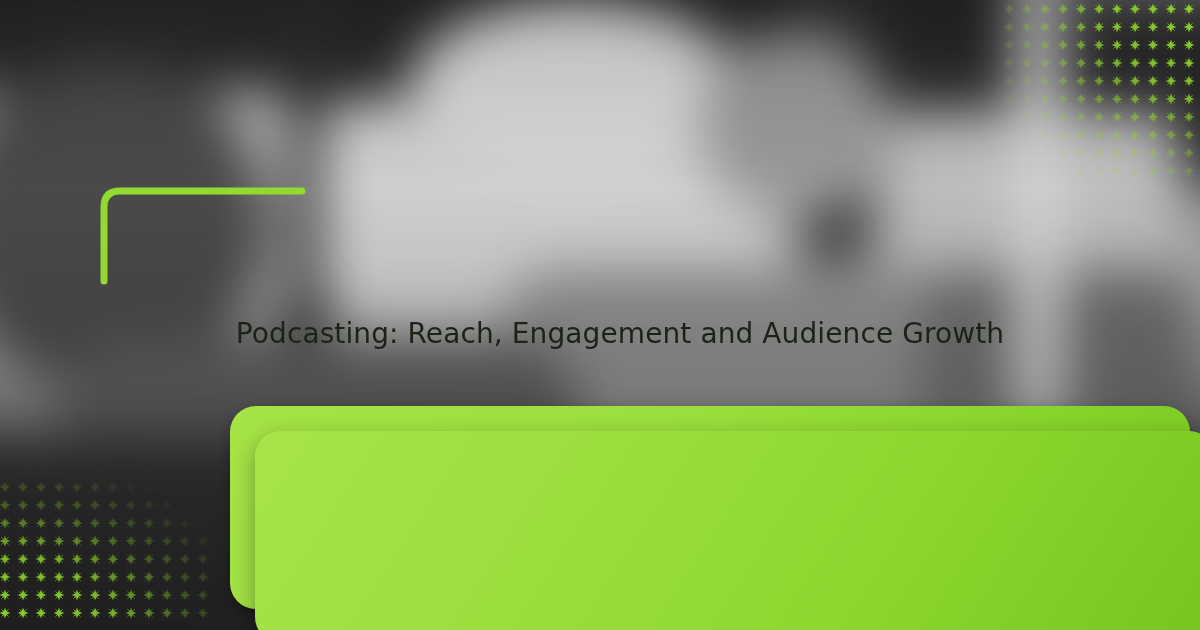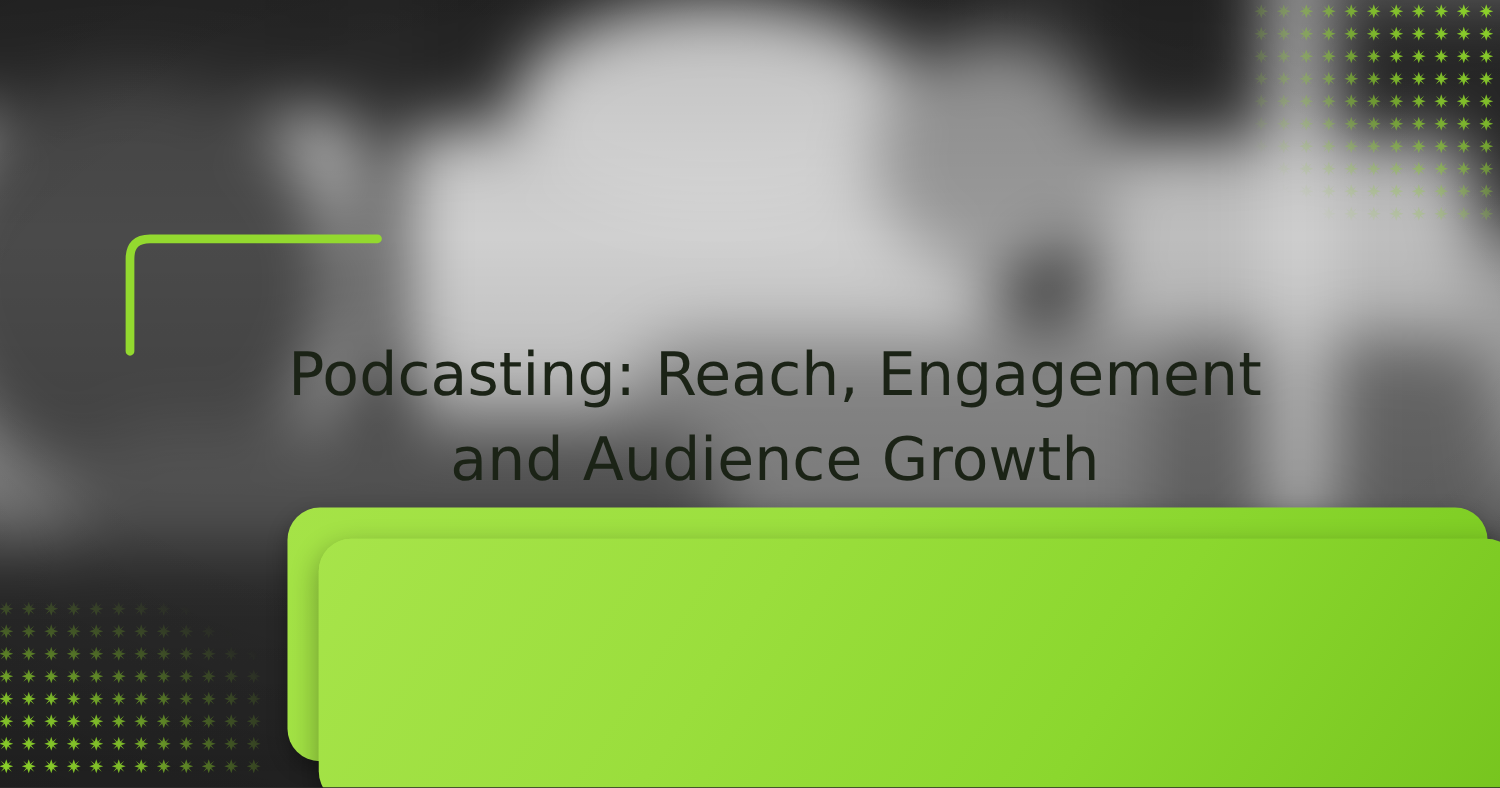--- a/index.html
+++ b/index.html
@@ -131,21 +131,21 @@
     top: 228px;
     width: 960px;
     height: 212px;
     display: flex;
     align-items: center;
     justify-content: center;
     text-align: center;
     box-sizing: border-box;
     padding: 0 60px;
     color: #1b2316;
-    font-size: 48px;
+    font-size: 28px;
     line-height: 1.42;
     font-weight: 400;
     letter-spacing: 0.1px;
     text-rendering: optimizeLegibility;
   }
 </style>
 </head>
 <body>
 
 <div id="stage">

